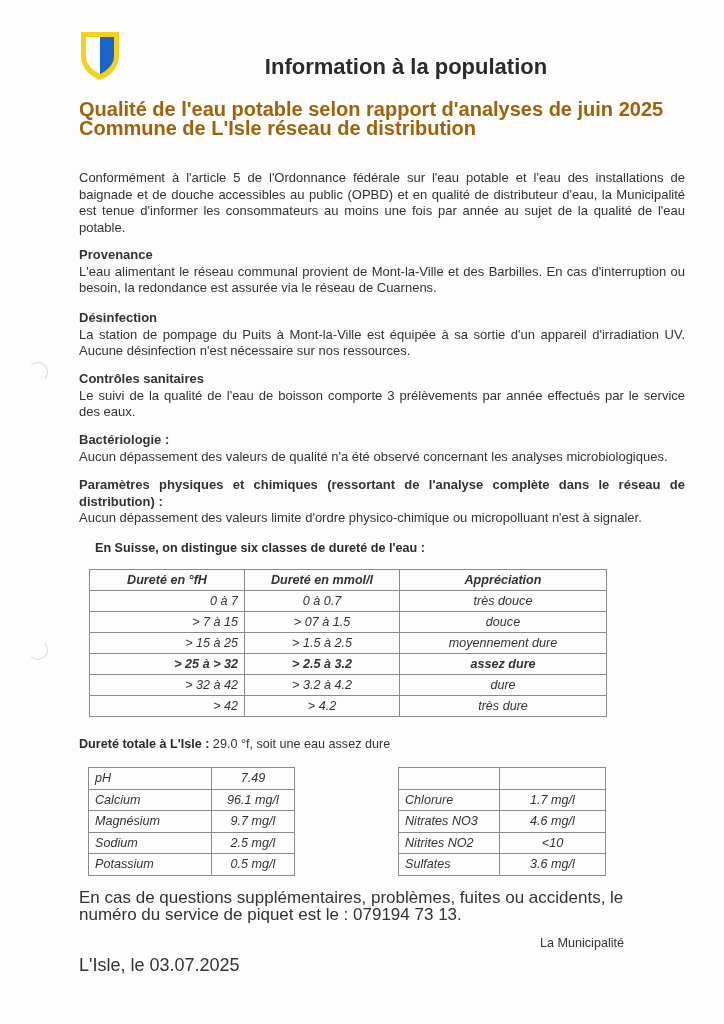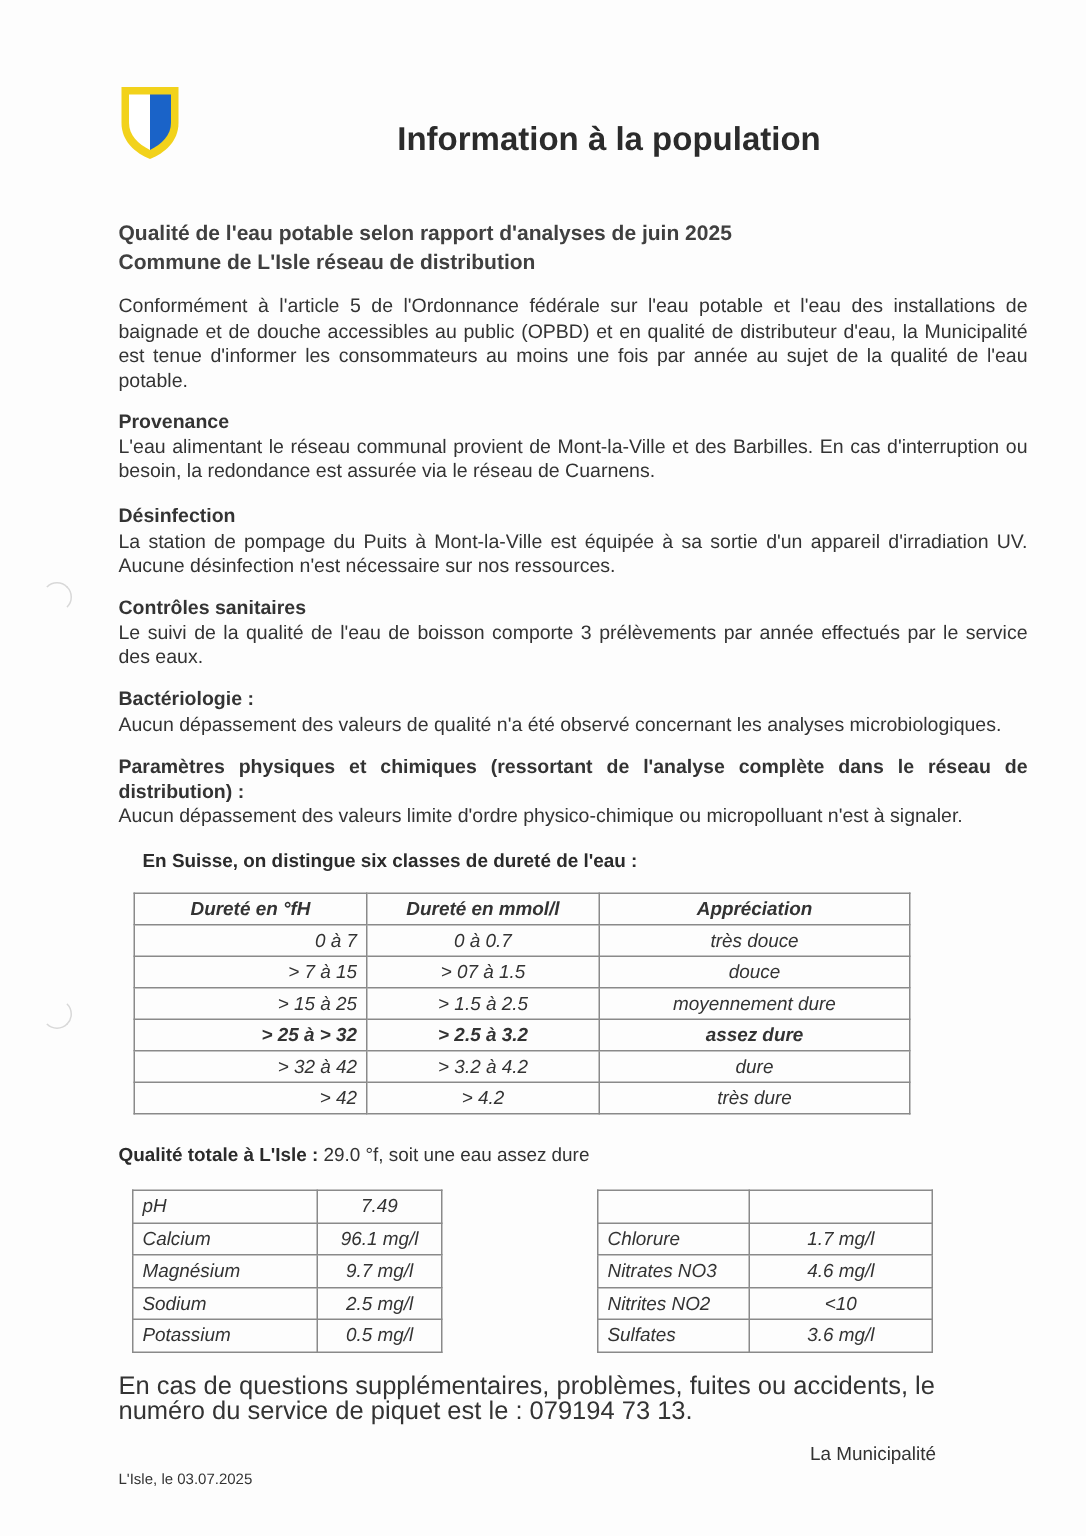--- a/index.html
+++ b/index.html
@@ -1,47 +1,47 @@
 <!DOCTYPE html>
 <html><head>
 <meta charset="utf-8">
 <style>
   html, body { margin: 0; padding: 0; }
   body {
     width: 724px; height: 1024px; background: #fdfdfd; position: relative;
     font-family: "Liberation Sans", sans-serif; color: #2a2a2a; overflow: hidden;
   }
-  .abs { position: absolute; margin-top: 26px; }
+  .abs { position: absolute; }
   .crest { left: 79px; top: 30px; width: 42px; height: 52px; }
   .title { left: 0; width: 724px; top: 54px; text-align: center; padding-left: 88px; box-sizing: border-box;
            font-size: 22px; font-weight: bold; color: #2b2b2b; }
-  .subtitle { left: 79px; top: 120px; font-size: 14px; font-weight: bold; line-height: 19px; color: #404040; }
+  .subtitle { left: 79px; top: 100px; font-size: 20px; font-weight: bold; line-height: 19px; color: #a16207; }
   .para { left: 79px; width: 606px; font-size: 13px; line-height: 16.5px; text-align: justify; color: #333; }
   .heading { font-weight: bold; display: block; }
   .hardness-intro { left: 79px; top: 541px; font-size: 12.6px; font-weight: bold; color: #2b2b2b; padding-left: 16px; }
   table { border-collapse: collapse; font-size: 12.6px; color: #333; }
   td, th { border: 1px solid #8a8a8a; padding: 0 6px; height: 20px; font-style: italic; }
   .hard-table { left: 89px; top: 569px; width: 518px; }
   .hard-table th { font-weight: bold; text-align: center; }
   .hard-table th.left, .hard-table td.left { text-align: center; }
   .hard-table td.c1 { width: 142px; text-align: right; }
   .hard-table td.c2 { width: 142px; text-align: center; }
   .hard-table tr.bold td { font-weight: bold; }
   .total { left: 79px; top: 737px; font-size: 12.6px; color: #333; }
   .total b { color: #2b2b2b; }
   .chem-left { left: 88px; top: 767px; width: 207px; }
   .chem-left td.name { width: 110px; text-align: left; }
   .chem-left td.val { text-align: center; }
-  .chem-right { left: 398px; top: 767px; width: 224px; }
+  .chem-right { left: 398px; top: 767px; width: 208px; }
   .chem-right td.name { width: 88px; text-align: left; }
   .chem-right td.val { text-align: center; }
   .chem td { height: 20.5px; }
   .contact { left: 79px; top: 890px; width: 606px; font-size: 17px; line-height: 16.5px; color: #333; }
   .signature { left: 540px; top: 936px; font-size: 12.6px; color: #333; }
-  .place-date { left: 79px; top: 955px; font-size: 10px; color: #333; }
+  .place-date { left: 79px; top: 955px; font-size: 18px; color: #333; }
   .punch { width: 18px; height: 18px; border: 1px solid #d8d8d8; border-radius: 50%;
            border-left-color: transparent; border-bottom-color: transparent; }
 </style>
 </head>
 <body>
 
 <div class="abs punch" style="left:28px;top:362px;"></div>
 <div class="abs punch" style="left:28px;top:640px;transform:rotate(90deg);"></div>
 
 <div class="abs crest">
@@ -122,21 +122,21 @@
   </tr>
   <tr>
     <td class="c1">&gt; 42</td>
     <td class="c2">&gt; 4.2</td>
     <td class="left">très dure</td>
   </tr>
 </tbody>
   </table>
 
 <div class="abs total">
-  <b>Qualité totale à L'Isle :</b><span> 29.0 °f, soit une eau assez dure</span>
+  <b>Dureté totale à L'Isle :</b><span> 29.0 °f, soit une eau assez dure</span>
 </div>
 
 <table class="abs chem chem-left">
   <tbody>
       <tr>
         <td class="name">pH</td>
         <td class="val">7.49</td>
       </tr>
   <tr>
         <td class="name">Calcium</td>

